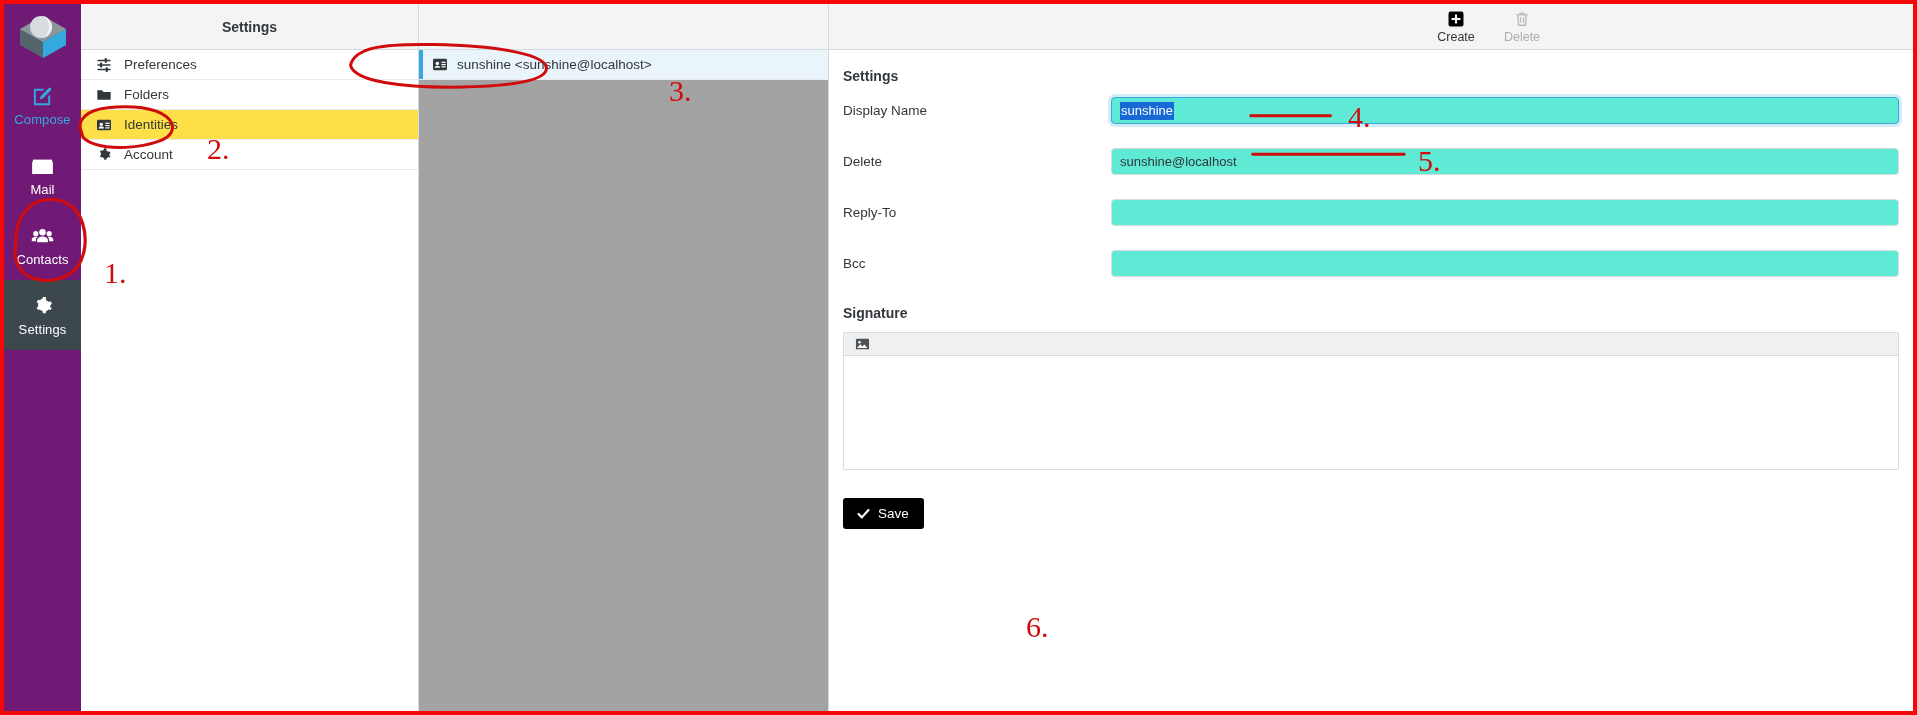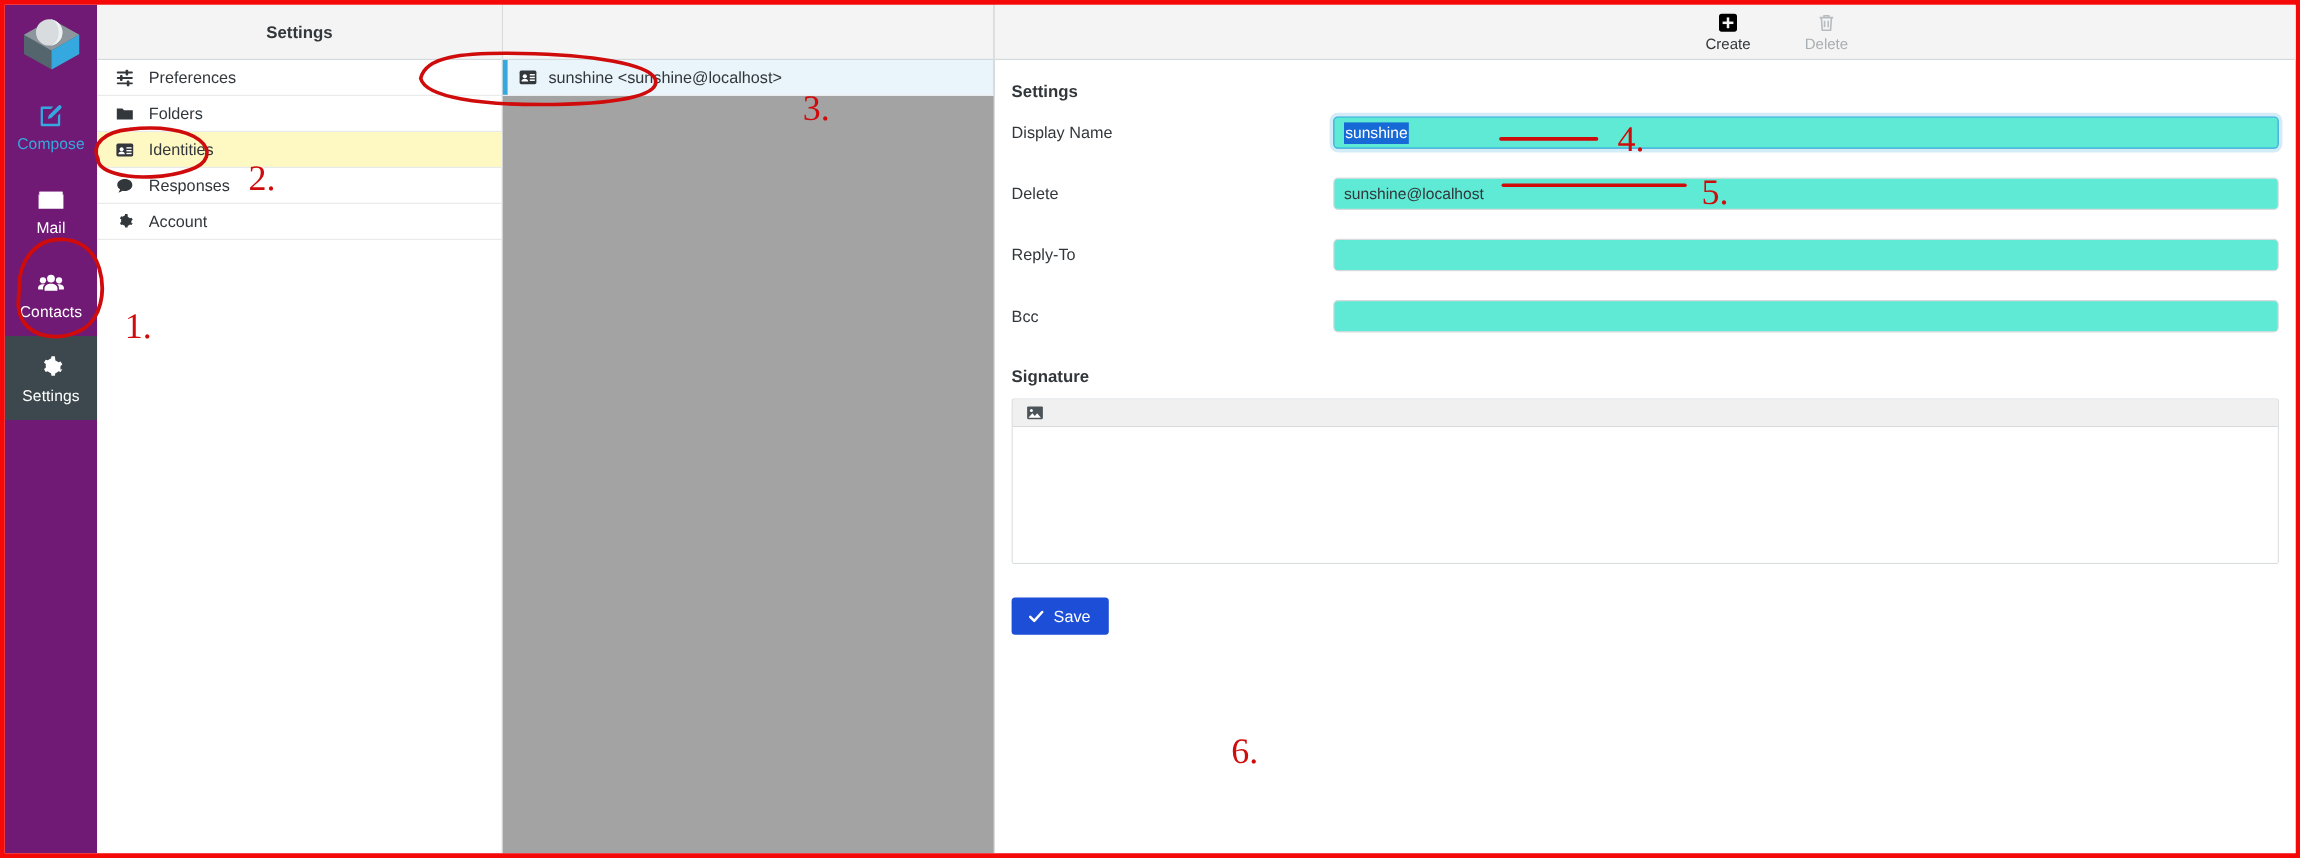--- a/index.html
+++ b/index.html
@@ -99,21 +99,21 @@
     height: 30px;
     display: flex;
     align-items: center;
     gap: 11px;
     padding: 0 0 0 14px;
     border-bottom: 1px solid #e9eaec;
     cursor: pointer;
     font-size: 13.5px;
     color: #32373b;
   }
-  .settings-list li.selected { background: #fef9c3; }
+  .settings-list li.selected { background: #fde047; }
   .settings-list li .s-ico {
     width: 18px; height: 18px;
     display: flex; align-items: center; justify-content: center;
     color: #32373b;
   }
   .settings-list li .s-ico svg { width: 16px; height: 16px; display: block; }
 
   
   .identities-col {
     width: 410px;
@@ -160,21 +160,21 @@
   }
   .content-toolbar {
     height: 46px;
     flex: 0 0 46px;
     background: #f4f4f4;
     border-bottom: 1px solid #d4d9dd;
     display: flex;
     align-items: center;
     justify-content: flex-end;
     padding-right: 360px;
-    gap: 20px;
+    gap: 4px;
   }
   .tb-btn {
     width: 62px;
     display: flex;
     flex-direction: column;
     align-items: center;
     justify-content: center;
     gap: 3px;
     cursor: pointer;
     background: none; border: none;
@@ -290,21 +290,21 @@
     background: #ffffff;
     cursor: text;
   }
 
   
   .save-wrap { margin-top: 28px; }
   .btn-save {
     display: inline-flex;
     align-items: center;
     gap: 7px;
-    background: #1d4ed8;
+    background: #000000;
     color: #ffffff;
     border: none;
     border-radius: 3px;
     height: 31px;
     padding: 0 15px 0 13px;
     font-family: inherit;
     font-size: 13.5px;
     cursor: pointer;
   }
   .btn-save svg { width: 15px; height: 15px; display: block; }
@@ -424,28 +424,20 @@
                 <rect x="14" y="8.5" width="6.5" height="1.7" fill="#fff"></rect>
                 <rect x="14" y="12" width="6.5" height="1.7" fill="#fff"></rect>
                 <rect x="14" y="15.5" width="6.5" height="1.7" fill="#fff"></rect>
               </svg>
           </span>
           <span>Identities</span>
         </li>
         <li>
           <span class="s-ico">
             <svg viewBox="0 0 24 24" fill="currentColor">
-                <path d="M12 3.4c-5.2 0-9.4 3.2-9.4 7.2 0 2.3 1.4 4.3 3.5 5.6-.2 1.2-.9 2.6-2.1 3.8 2.2-.3 4-1.2 5.2-2.2 .9.2 1.8.3 2.8.3 5.2 0 9.4-3.2 9.4-7.5S17.2 3.4 12 3.4z"></path>
-              </svg>
-          </span>
-          <span>Responses</span>
-        </li>
-        <li>
-          <span class="s-ico">
-            <svg viewBox="0 0 24 24" fill="currentColor">
                 <path d="M12 8.4A3.6 3.6 0 1 0 12 15.6 3.6 3.6 0 0 0 12 8.4zm0 5.6a2 2 0 1 1 0-4 2 2 0 0 1 0 4z"></path>
                 <path d="M20.3 13.6l-.1-1.6.1-1.6 1.6-1.2-1.5-2.6-1.9.6a7.4 7.4 0 0 0-2.7-1.6L15.4 2h-3l-.4 1.9c-1 .3-1.9.8-2.7 1.6l-1.9-.6-1.5 2.6 1.6 1.2-.1 1.6.1 1.6-1.6 1.2 1.5 2.6 1.9-.6c.8.8 1.7 1.3 2.7 1.6l.4 2.3h3l.4-2.3c1-.3 1.9-.8 2.7-1.6l1.9.6 1.5-2.6z"></path>
               </svg>
           </span>
           <span>Account</span>
         </li>
       </ul>
     </section>
 
     <section class="identities-col">

